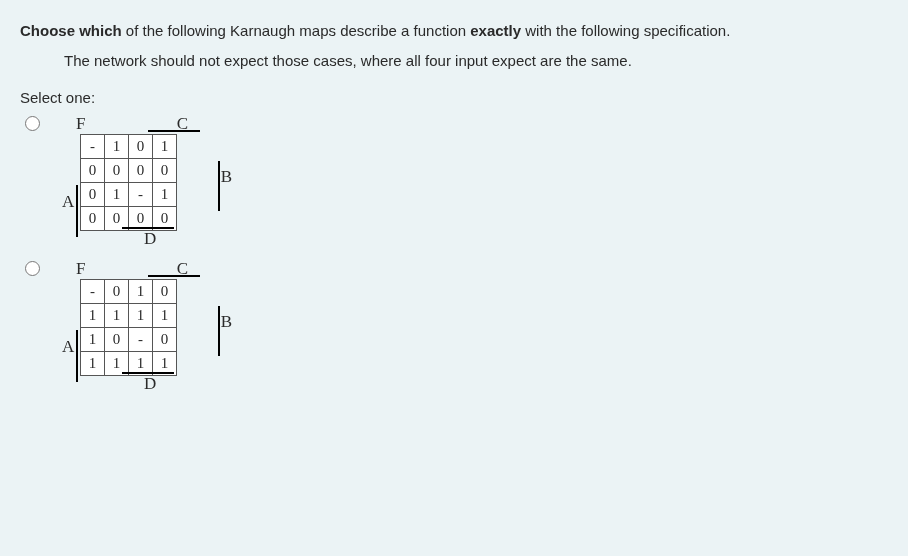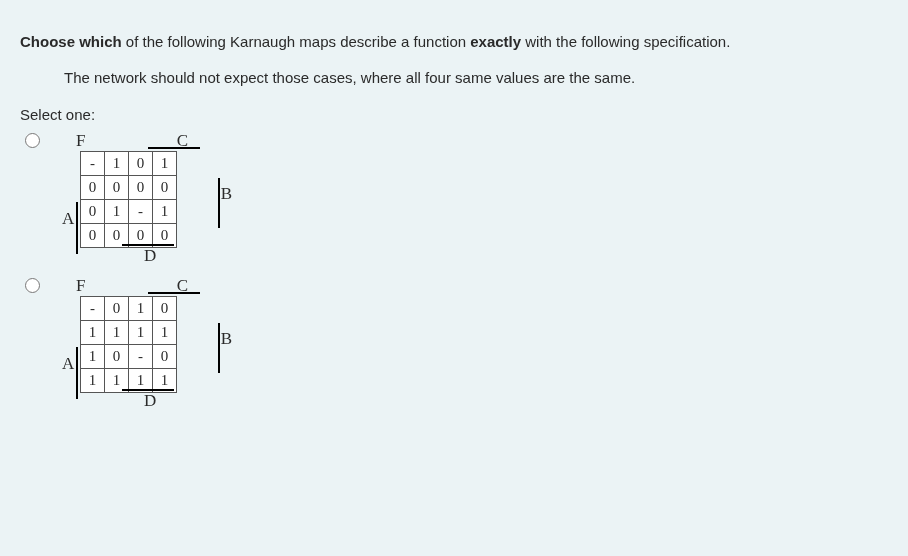--- a/index.html
+++ b/index.html
@@ -6,21 +6,21 @@
   body {
     margin: 0;
     padding: 18px 20px;
     background: #ebf3f5;
     font-family: Arial, Helvetica, sans-serif;
     font-size: 15px;
     color: #2a2a2a;
     width: 908px;
   }
   .question-text { line-height: 1.6; }
-  .question-text p { margin: 12px 0 6px 0; }
+  .question-text p { margin: 1px 0 6px 0; }
   .indent { padding-left: 44px; }
   .select-one { margin-top: 16px; margin-bottom: 8px; }
   .answer { display: flex; align-items: flex-start; margin: 6px 0 28px 0; }
   .answer input[type="radio"] {
     margin-top: 2px;
     margin-right: 22px;
     width: 15px;
     height: 15px;
   }
   .kmap-wrap {
@@ -98,21 +98,21 @@
     font-size: 15px;
     font-family: "Times New Roman", serif;
     background: #fff;
   }
 </style>
 </head>
 <body>
 
 <div class="question-text">
   <p><strong>Choose which</strong> of the following Karnaugh maps describe a function <strong>exactly</strong> with the following specification.</p>
-  <p class="indent">The network should not expect those cases, where all four same values are the same.</p>
+  <p class="indent">The network should not expect those cases, where all four input expect are the same.</p>
 </div>
 
 <div class="select-one">Select one:</div>
 
 <div class="answer">
   <input type="radio" name="ans" style="">
   <div class="kmap-wrap">
     <div class="F">F</div>
     <div class="C">C</div>
     <div class="C-bar"></div>

